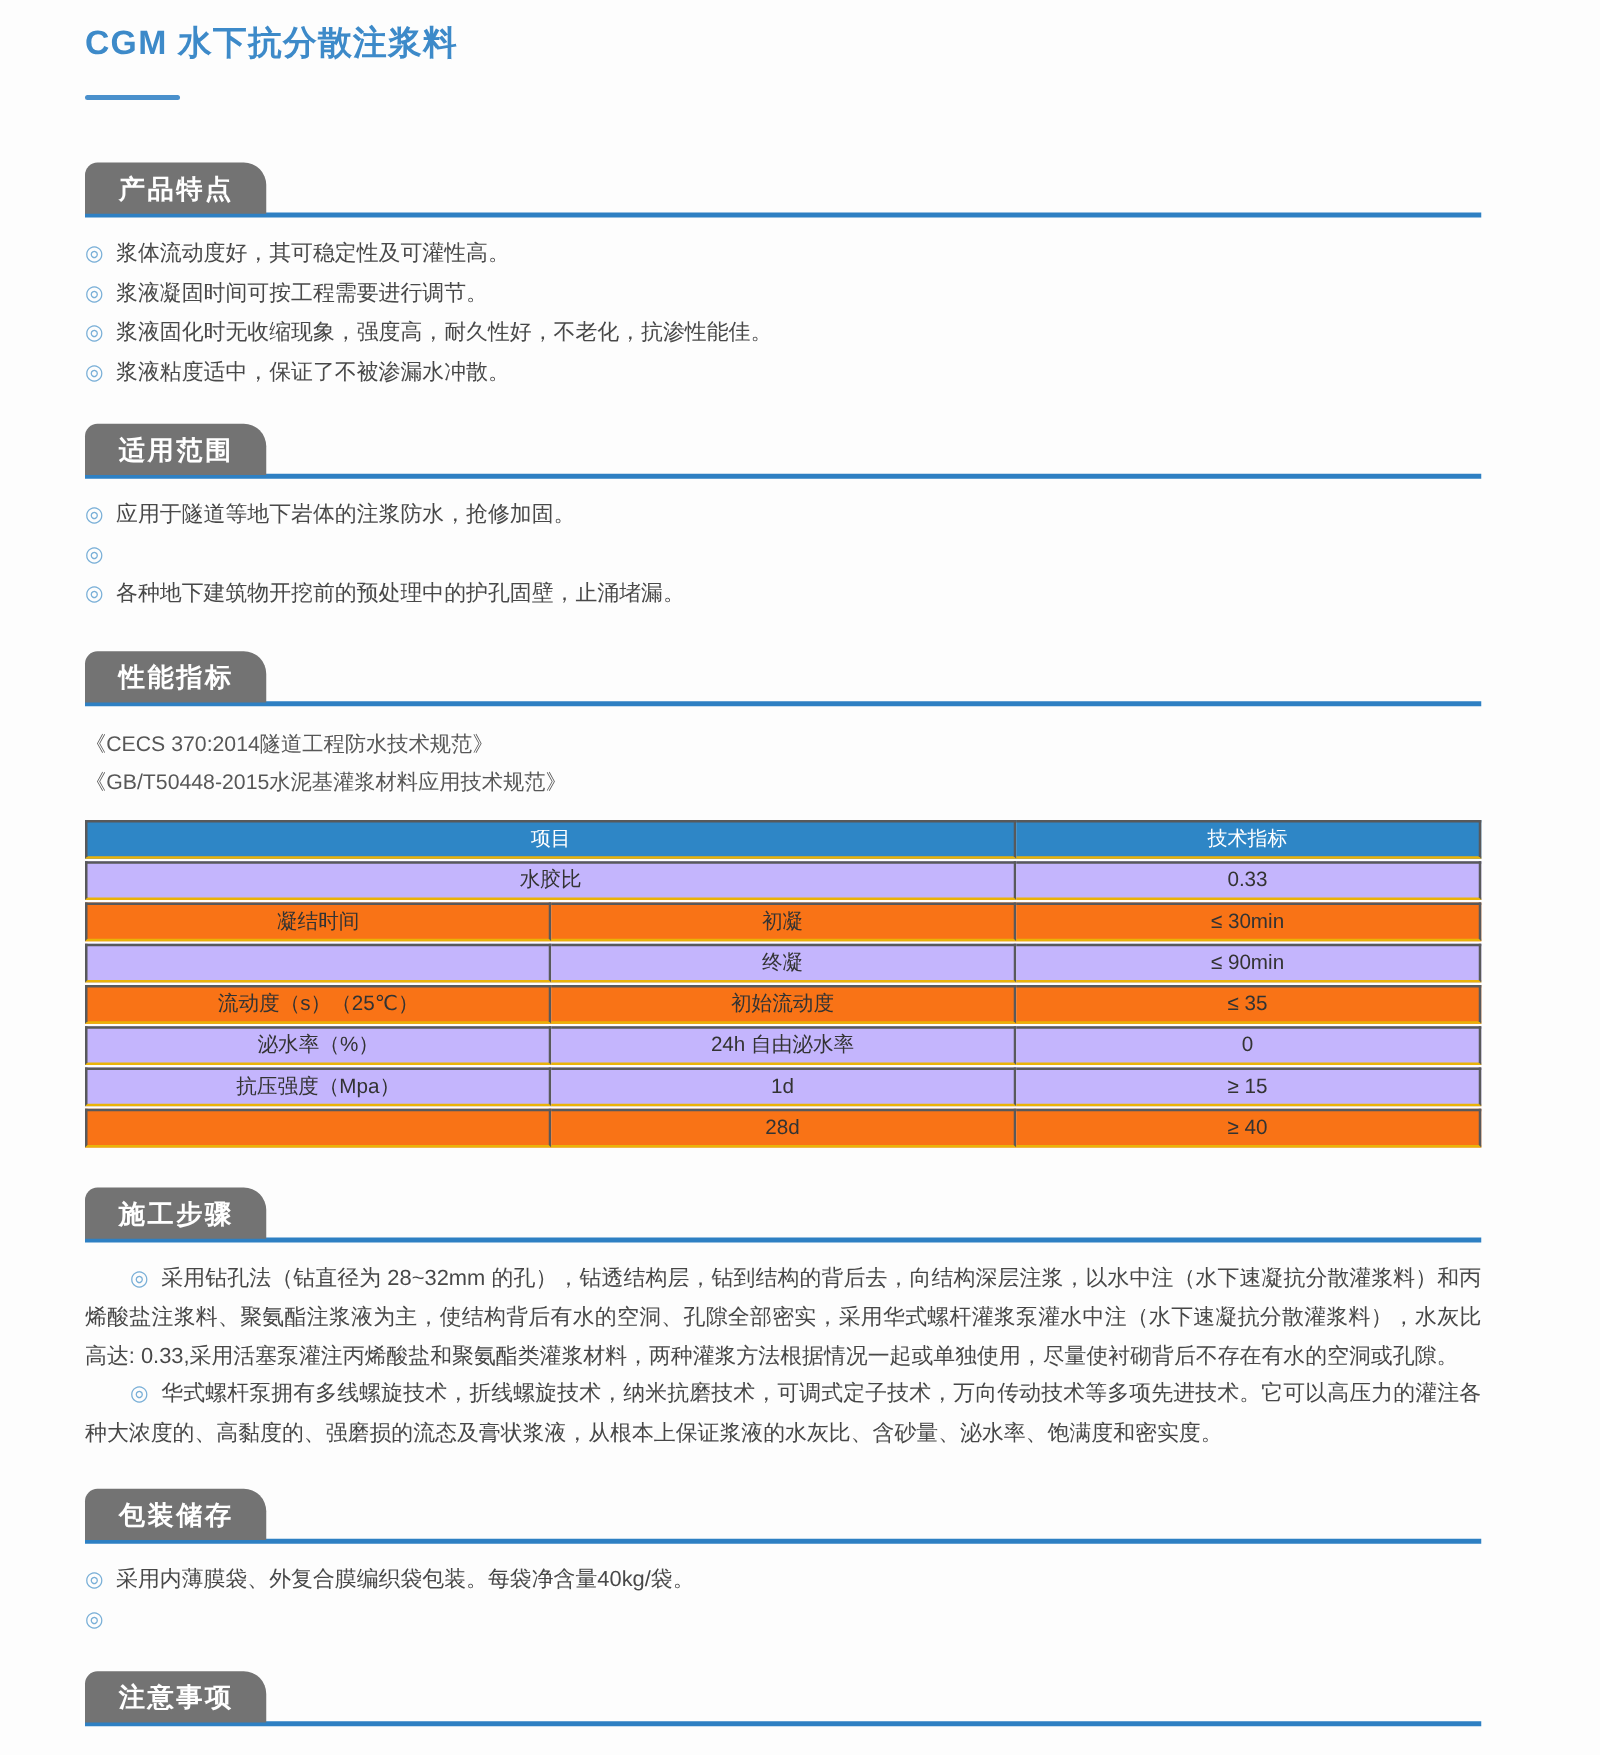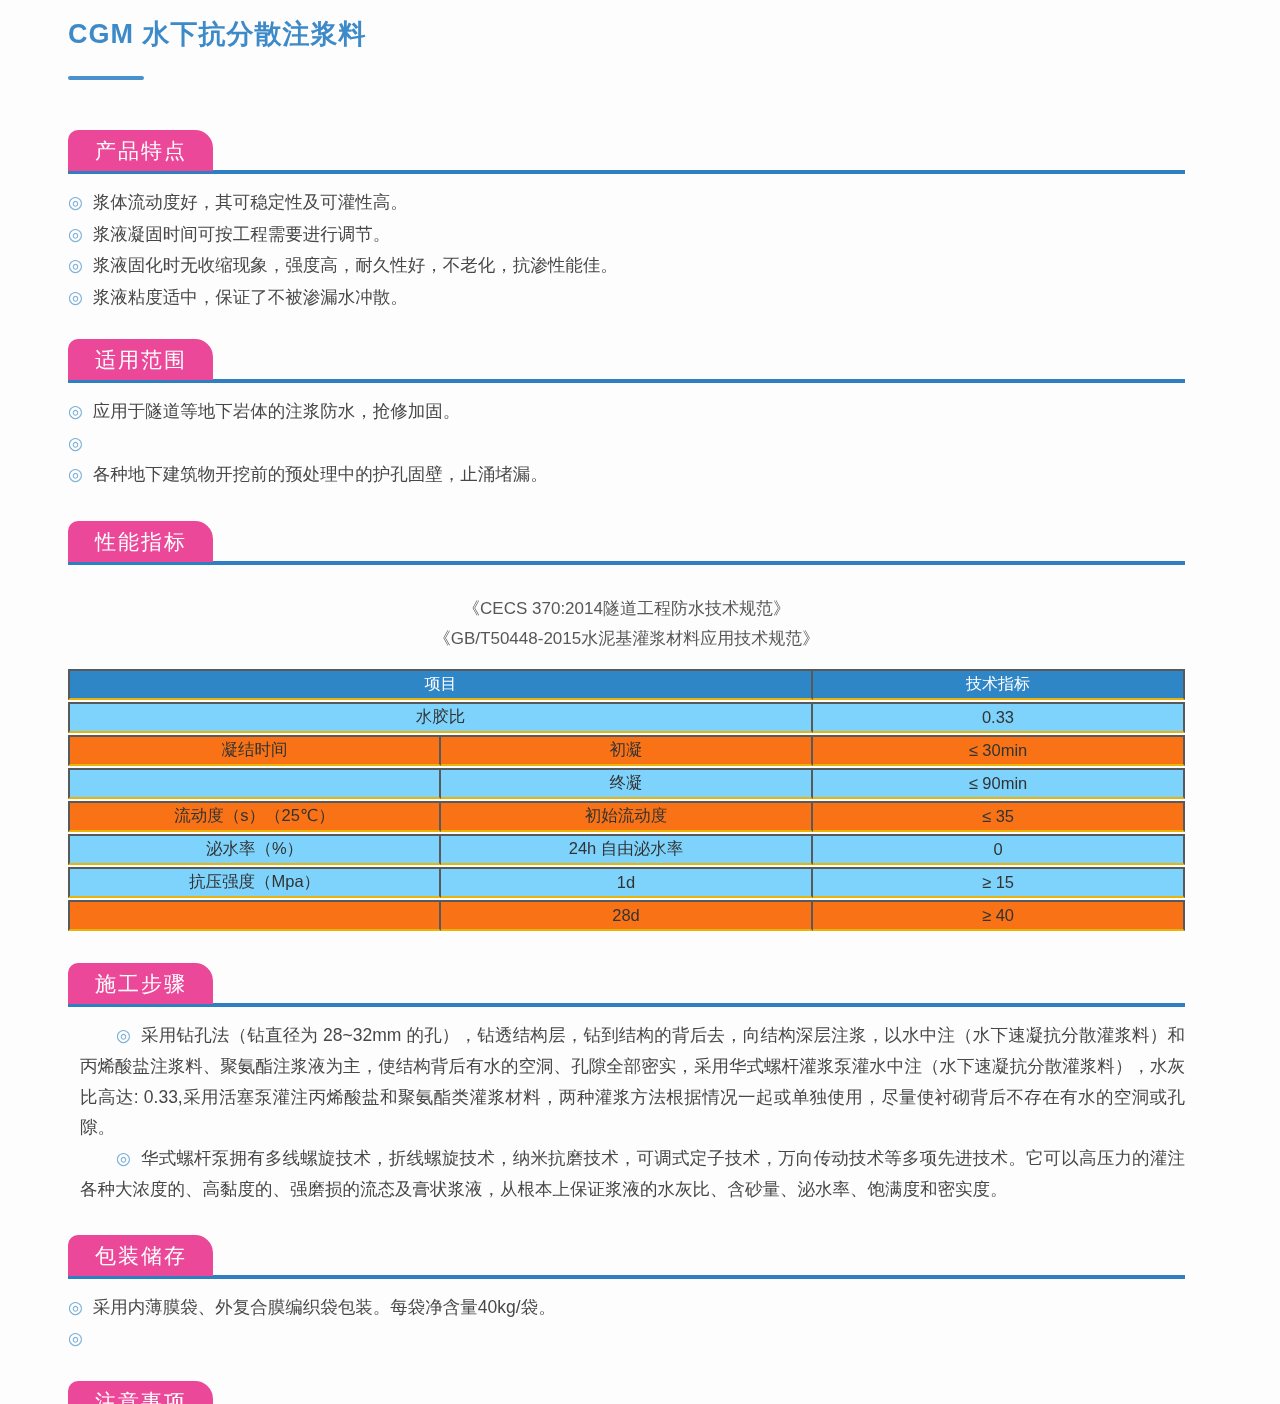--- a/index.html
+++ b/index.html
@@ -32,24 +32,24 @@
   .sec-features    { margin-top: 50px; }
   .sec-scope       { margin-top: 26px; }
   .sec-performance { margin-top: 30px; }
   .sec-construction{ margin-top: 30px; }
   .sec-packaging   { margin-top: 30px; }
   .sec-precautions { margin-top: 26px; }
 
   .sec-head { border-bottom: 4px solid #2e80c3; }
   .sec-tab {
     display: inline-block;
-    background: #ec4899;
+    background: #737373;
     color: #ffffff;
     font-size: 21px;
-    font-weight: normal;
+    font-weight: bold;
     letter-spacing: 2px;
     padding: 7px 26px 6px 27px;
     border-radius: 10px 18px 0 0;
     margin-bottom: -1px;
   }
 
   ul.bullets { list-style: none; margin-top: 13px; }
   ul.bullets li {
     display: flex;
     align-items: baseline;
@@ -58,22 +58,21 @@
     line-height: 31.5px;
     color: #484848;
   }
   .ring {
     color: #79afd7;
     font-size: 17px;
     flex: 0 0 auto;
   }
 
   .standards {
-    margin-top: 29px;
-    text-align: center;
+    margin-top: 16px;
     font-size: 17px;
     line-height: 30px;
     color: #575757;
   }
 
   table.perf {
     width: 100%;
     margin-top: 13px;
     border-collapse: separate;
     border-spacing: 0 2px;
@@ -93,33 +92,32 @@
     font-weight: normal;
     font-size: 16px;
     height: 31px;
   }
   table.perf td {
     font-size: 16.5px;
     color: #333333;
     height: 31px;
     background: #f97316;
   }
-  table.perf tr.gray td { background: #7dd3fc; }
+  table.perf tr.gray td { background: #c4b5fd; }
   col.c1 { width: 33.4%; }
   col.c2 { width: 33.3%; }
   col.c3 { width: 33.3%; }
 
   .paras { margin-top: 13px; }
   .paras p {
     font-size: 17.5px;
     line-height: 30.5px;
     color: #474747;
     text-align: justify;
     text-indent: 36px;
-    margin-left: 12px;
   }
   .paras .ring { margin-right: 10px; }
 </style>
 </head>
 <body>
 
 <div class="page">
 
   <h1 class="title">CGM 水下抗分散注浆料</h1>
   <div class="title-underline"></div>

